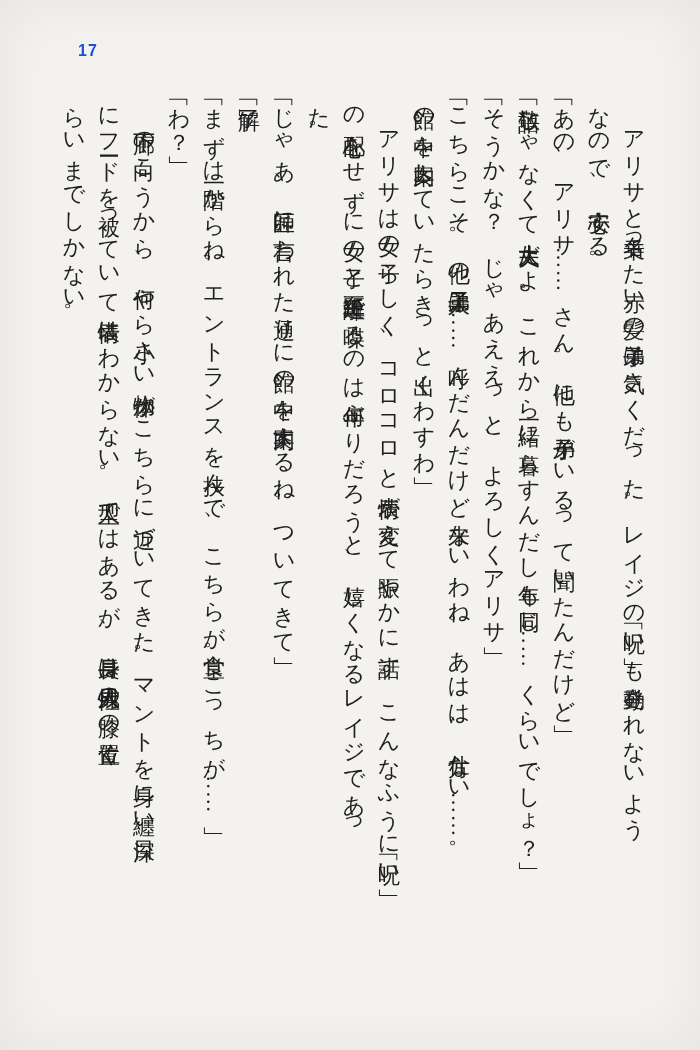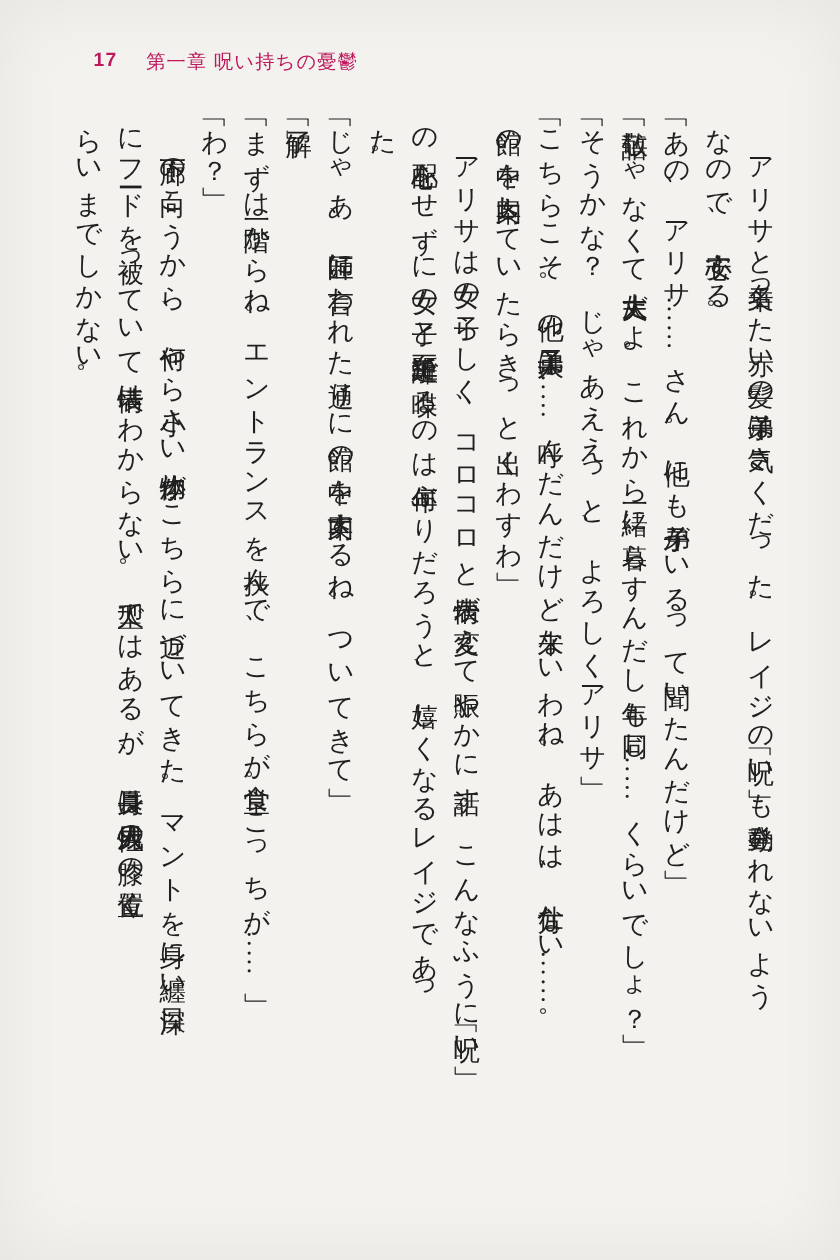--- a/index.html
+++ b/index.html
@@ -13,23 +13,23 @@
     height: 1050px;
     background: #f3f2ef;
     overflow: hidden;
     box-shadow: inset 0 0 60px rgba(0,0,0,0.06);
   }
   .page-header {
     position: absolute;
     top: 42px;
     left: 78px;
     display: flex;
-    align-items: flex-start;
+    align-items: center;
     font-family: "Liberation Sans", "DejaVu Sans", sans-serif;
-    color: #be185d;
+    color: #1d4ed8;
   }
   .page-number {
     font-size: 16px;
     font-weight: bold;
     letter-spacing: 1px;
   }
   .chapter-title {
     margin-left: 24px;
     font-size: 16px;
     letter-spacing: 1px;
@@ -50,21 +50,20 @@
     line-height: 35px; 
     white-space: nowrap;
   }
 </style>
 </head>
 <body>
 
 <div class="page">
   <div class="page-header">
     <span class="page-number">17</span>
-    <span class="chapter-title">第一章 呪い持ちの憂鬱</span>
   </div>
   <div class="body-text">
 
   <div class="text-line">　アリサと名乗った赤い髪の弟子は気さくだった。レイジの「呪い」も発動されないよう</div>
       <div class="text-line">なので、安心する。</div>
       <div class="text-line">「あの、アリサ……さん。他にも弟子がいるって聞いたんだけど」</div>
       <div class="text-line">「敬語じゃなくて大丈夫だよ。これから一緒に暮らすんだし年も同じ……くらいでしょ？」</div>
       <div class="text-line">「そうかな？　じゃあええっと、よろしくアリサ」</div>
       <div class="text-line">「こちらこそ。他の弟子二人は……呼んだんだけど来ないわね。あはは、仕方ない……。</div>
       <div class="text-line">館の中を案内していたらきっと出くわすわ」</div>

